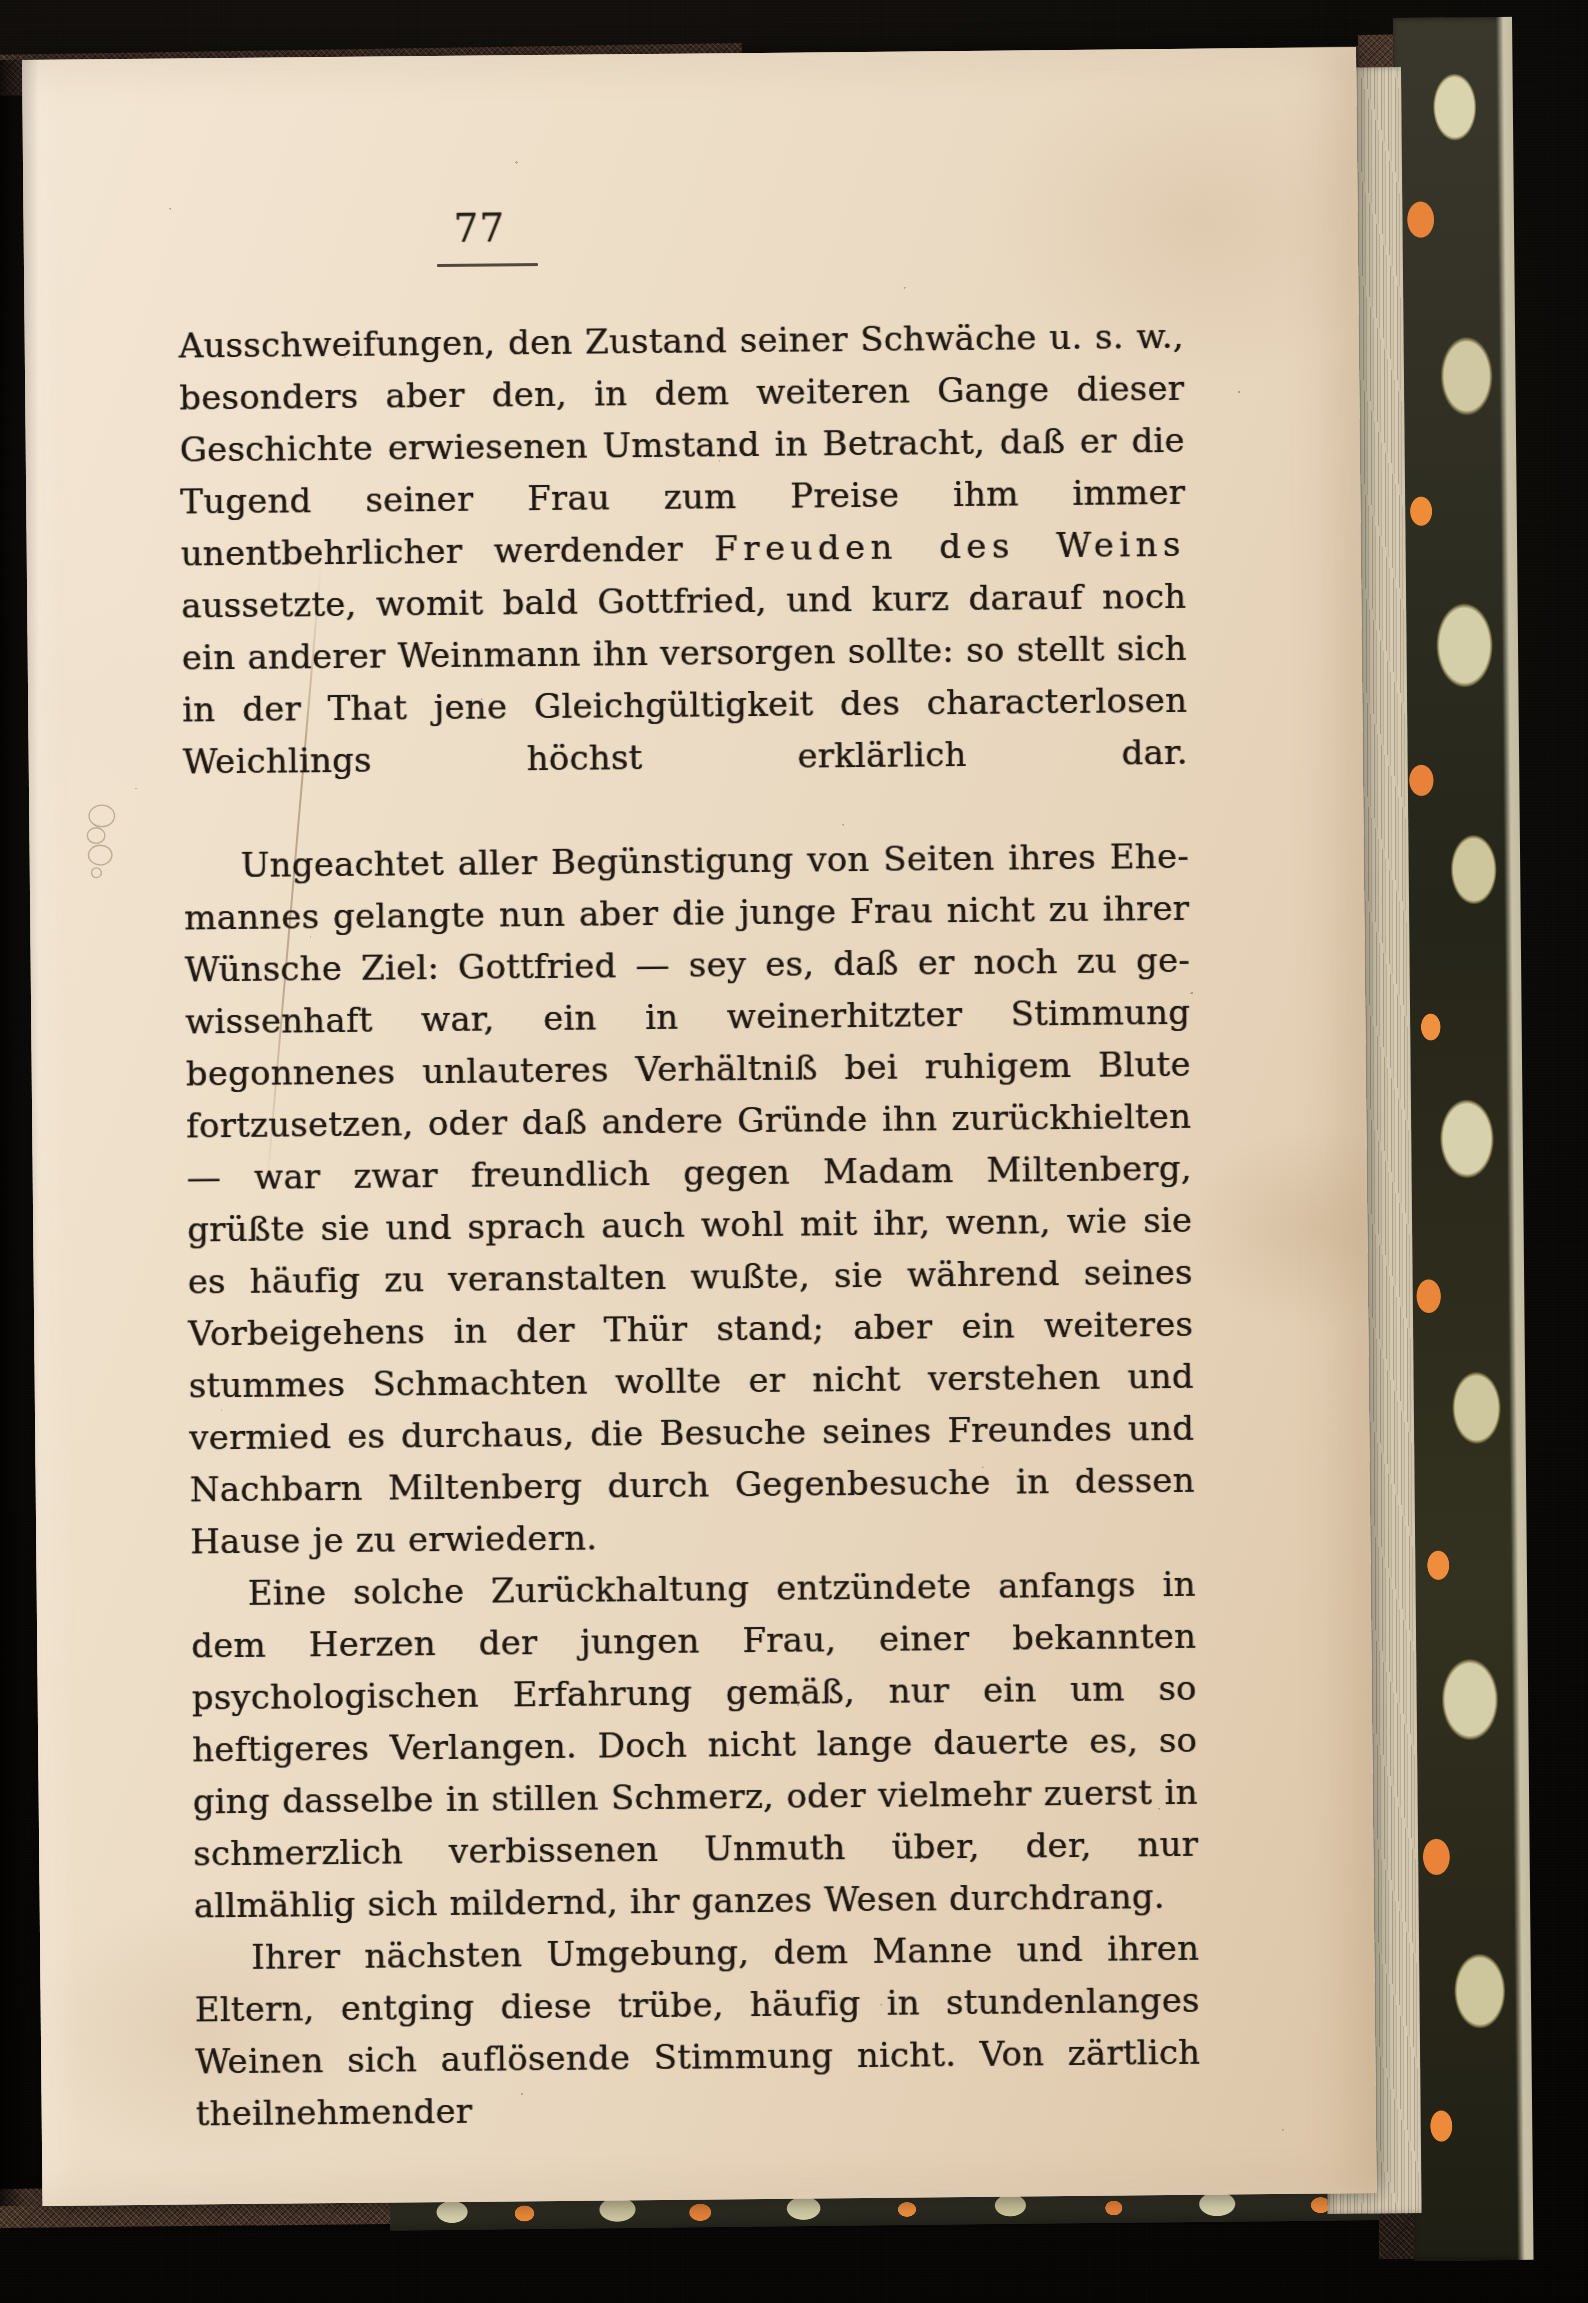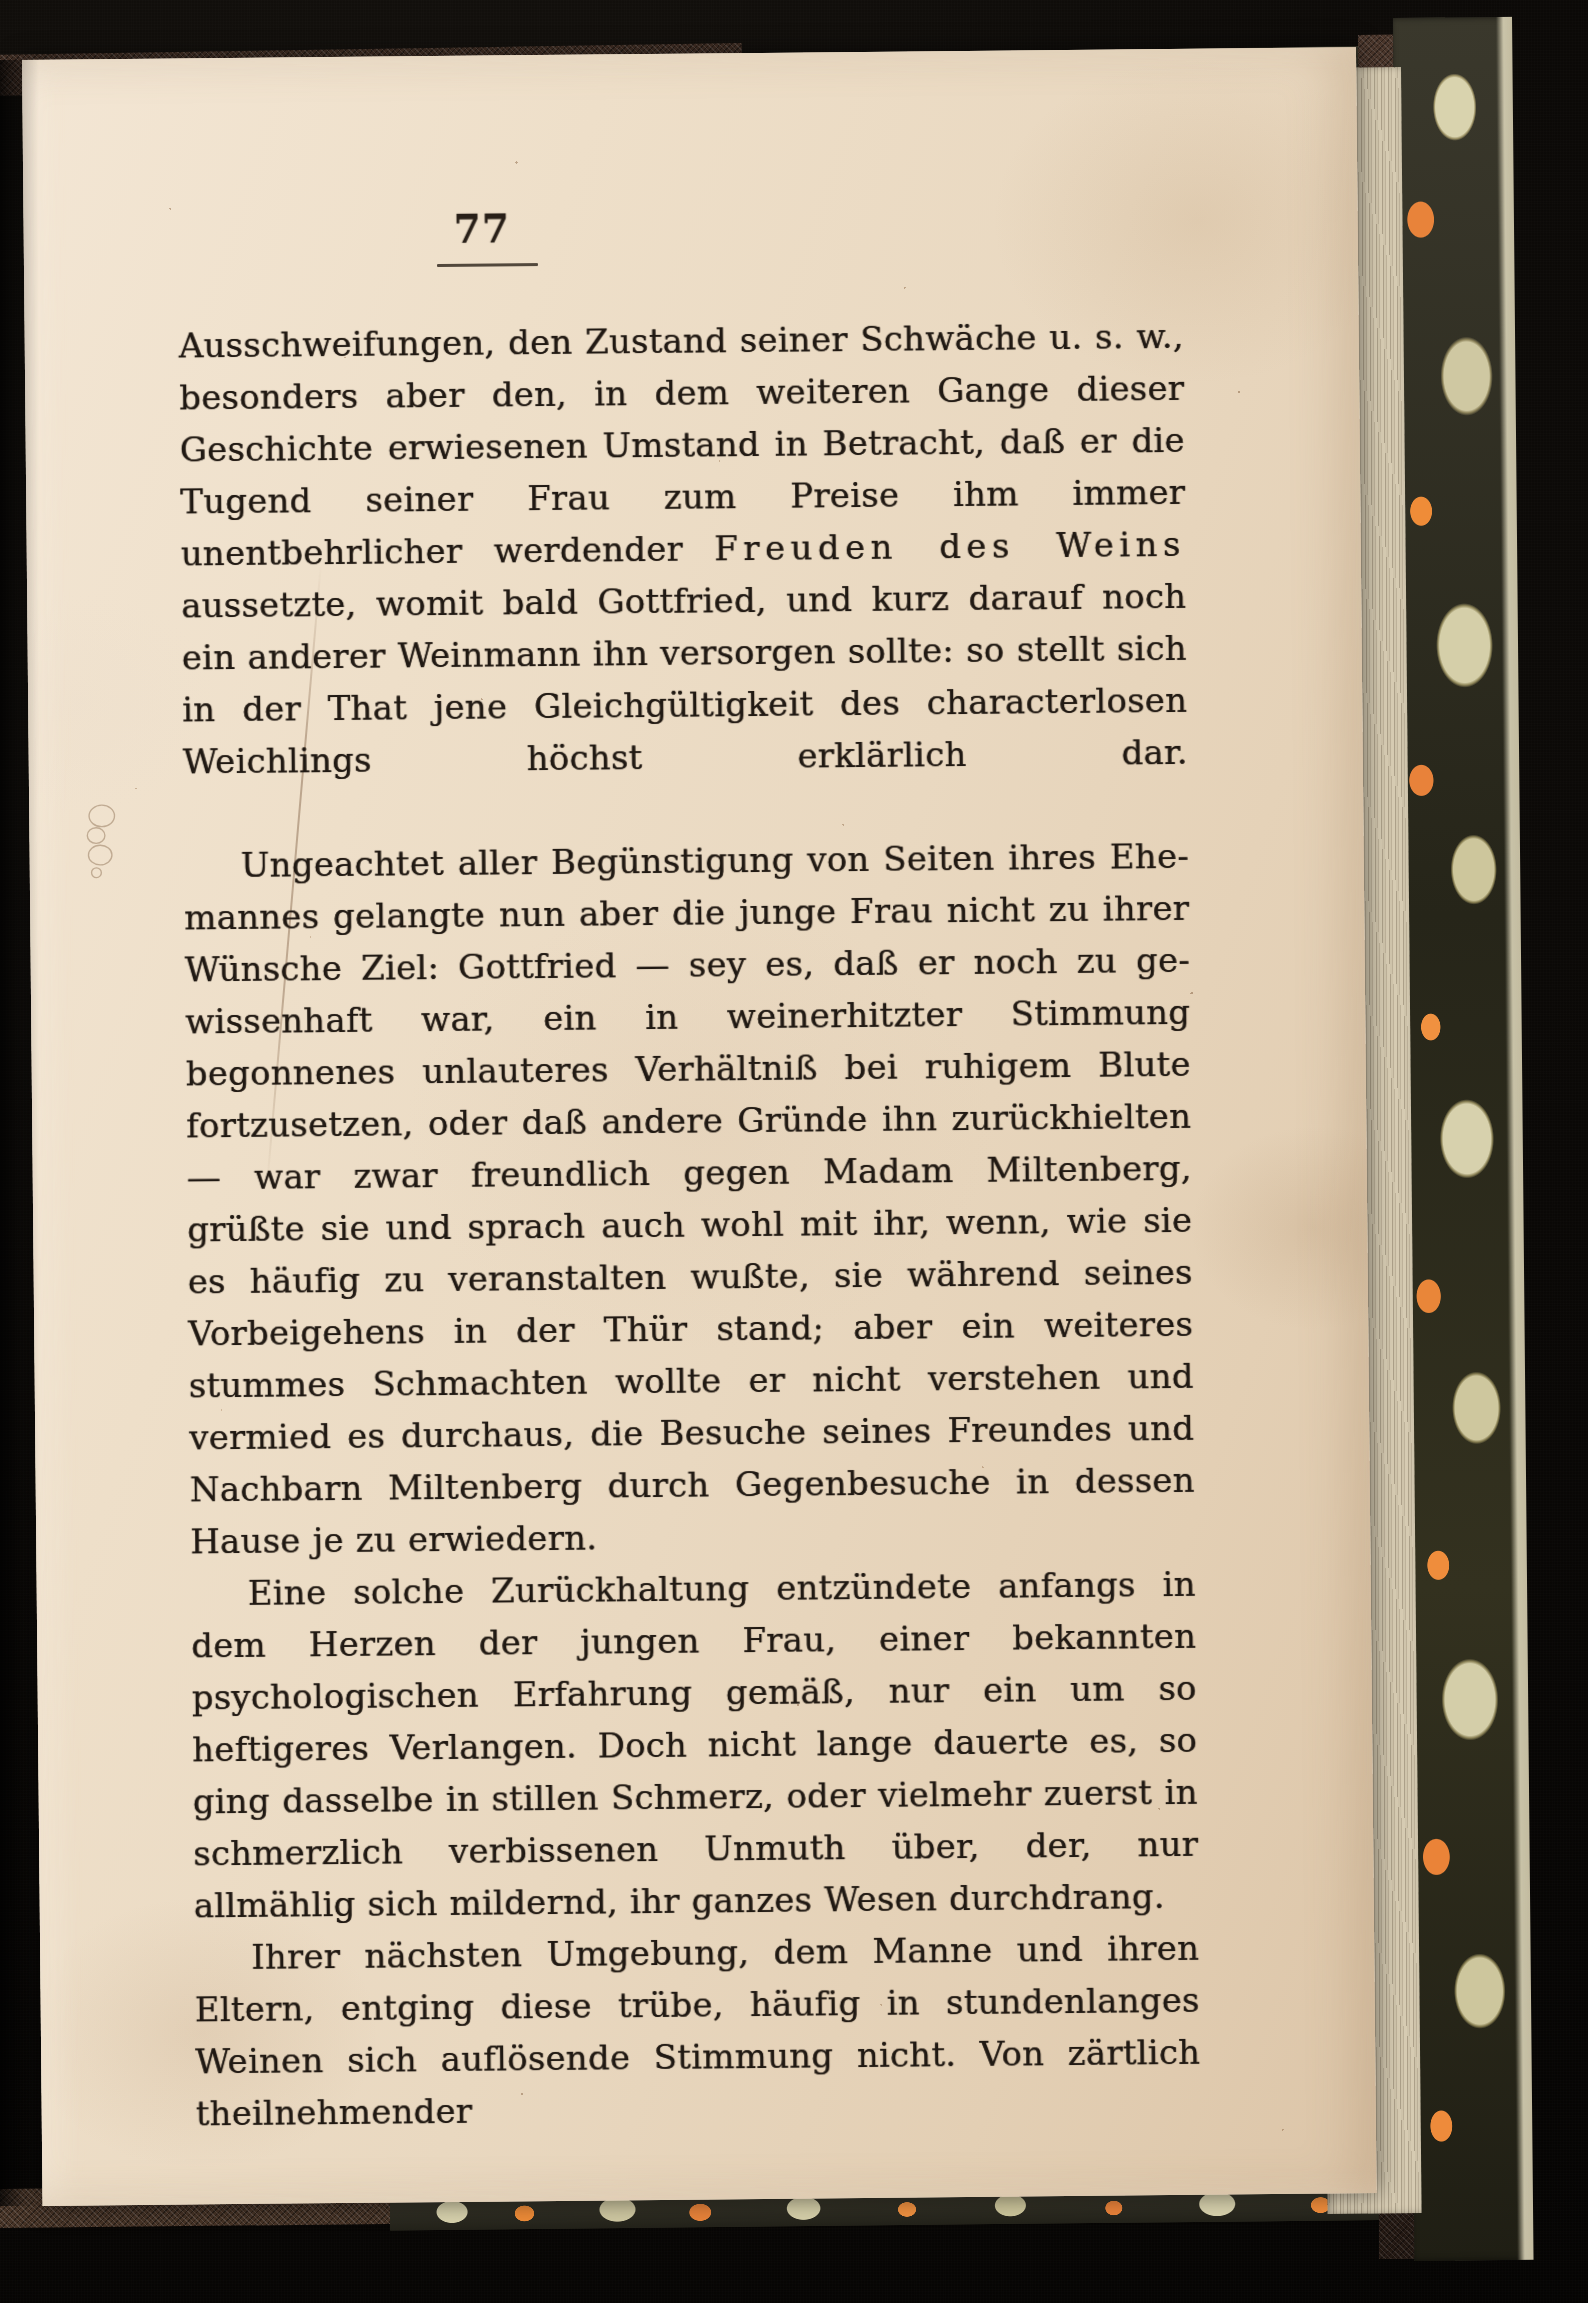--- a/index.html
+++ b/index.html
@@ -257,21 +257,21 @@
 
   .folio-wrap {
     position: relative;
     height: 146px;
   }
   .folio {
     position: absolute;
     left: 276px;
     top: 35px;
     font-family: "DejaVu Serif", serif;
-    font-weight: 700;
+    font-weight: 400;
     font-size: 39px;
     letter-spacing: 1px;
     color: #2b231c;
     text-shadow: 0 0 1.2px rgba(43,35,28,.55);
   }
   .folio-rule {
     position: absolute;
     left: 259px;
     top: 93px;
     width: 101px;

